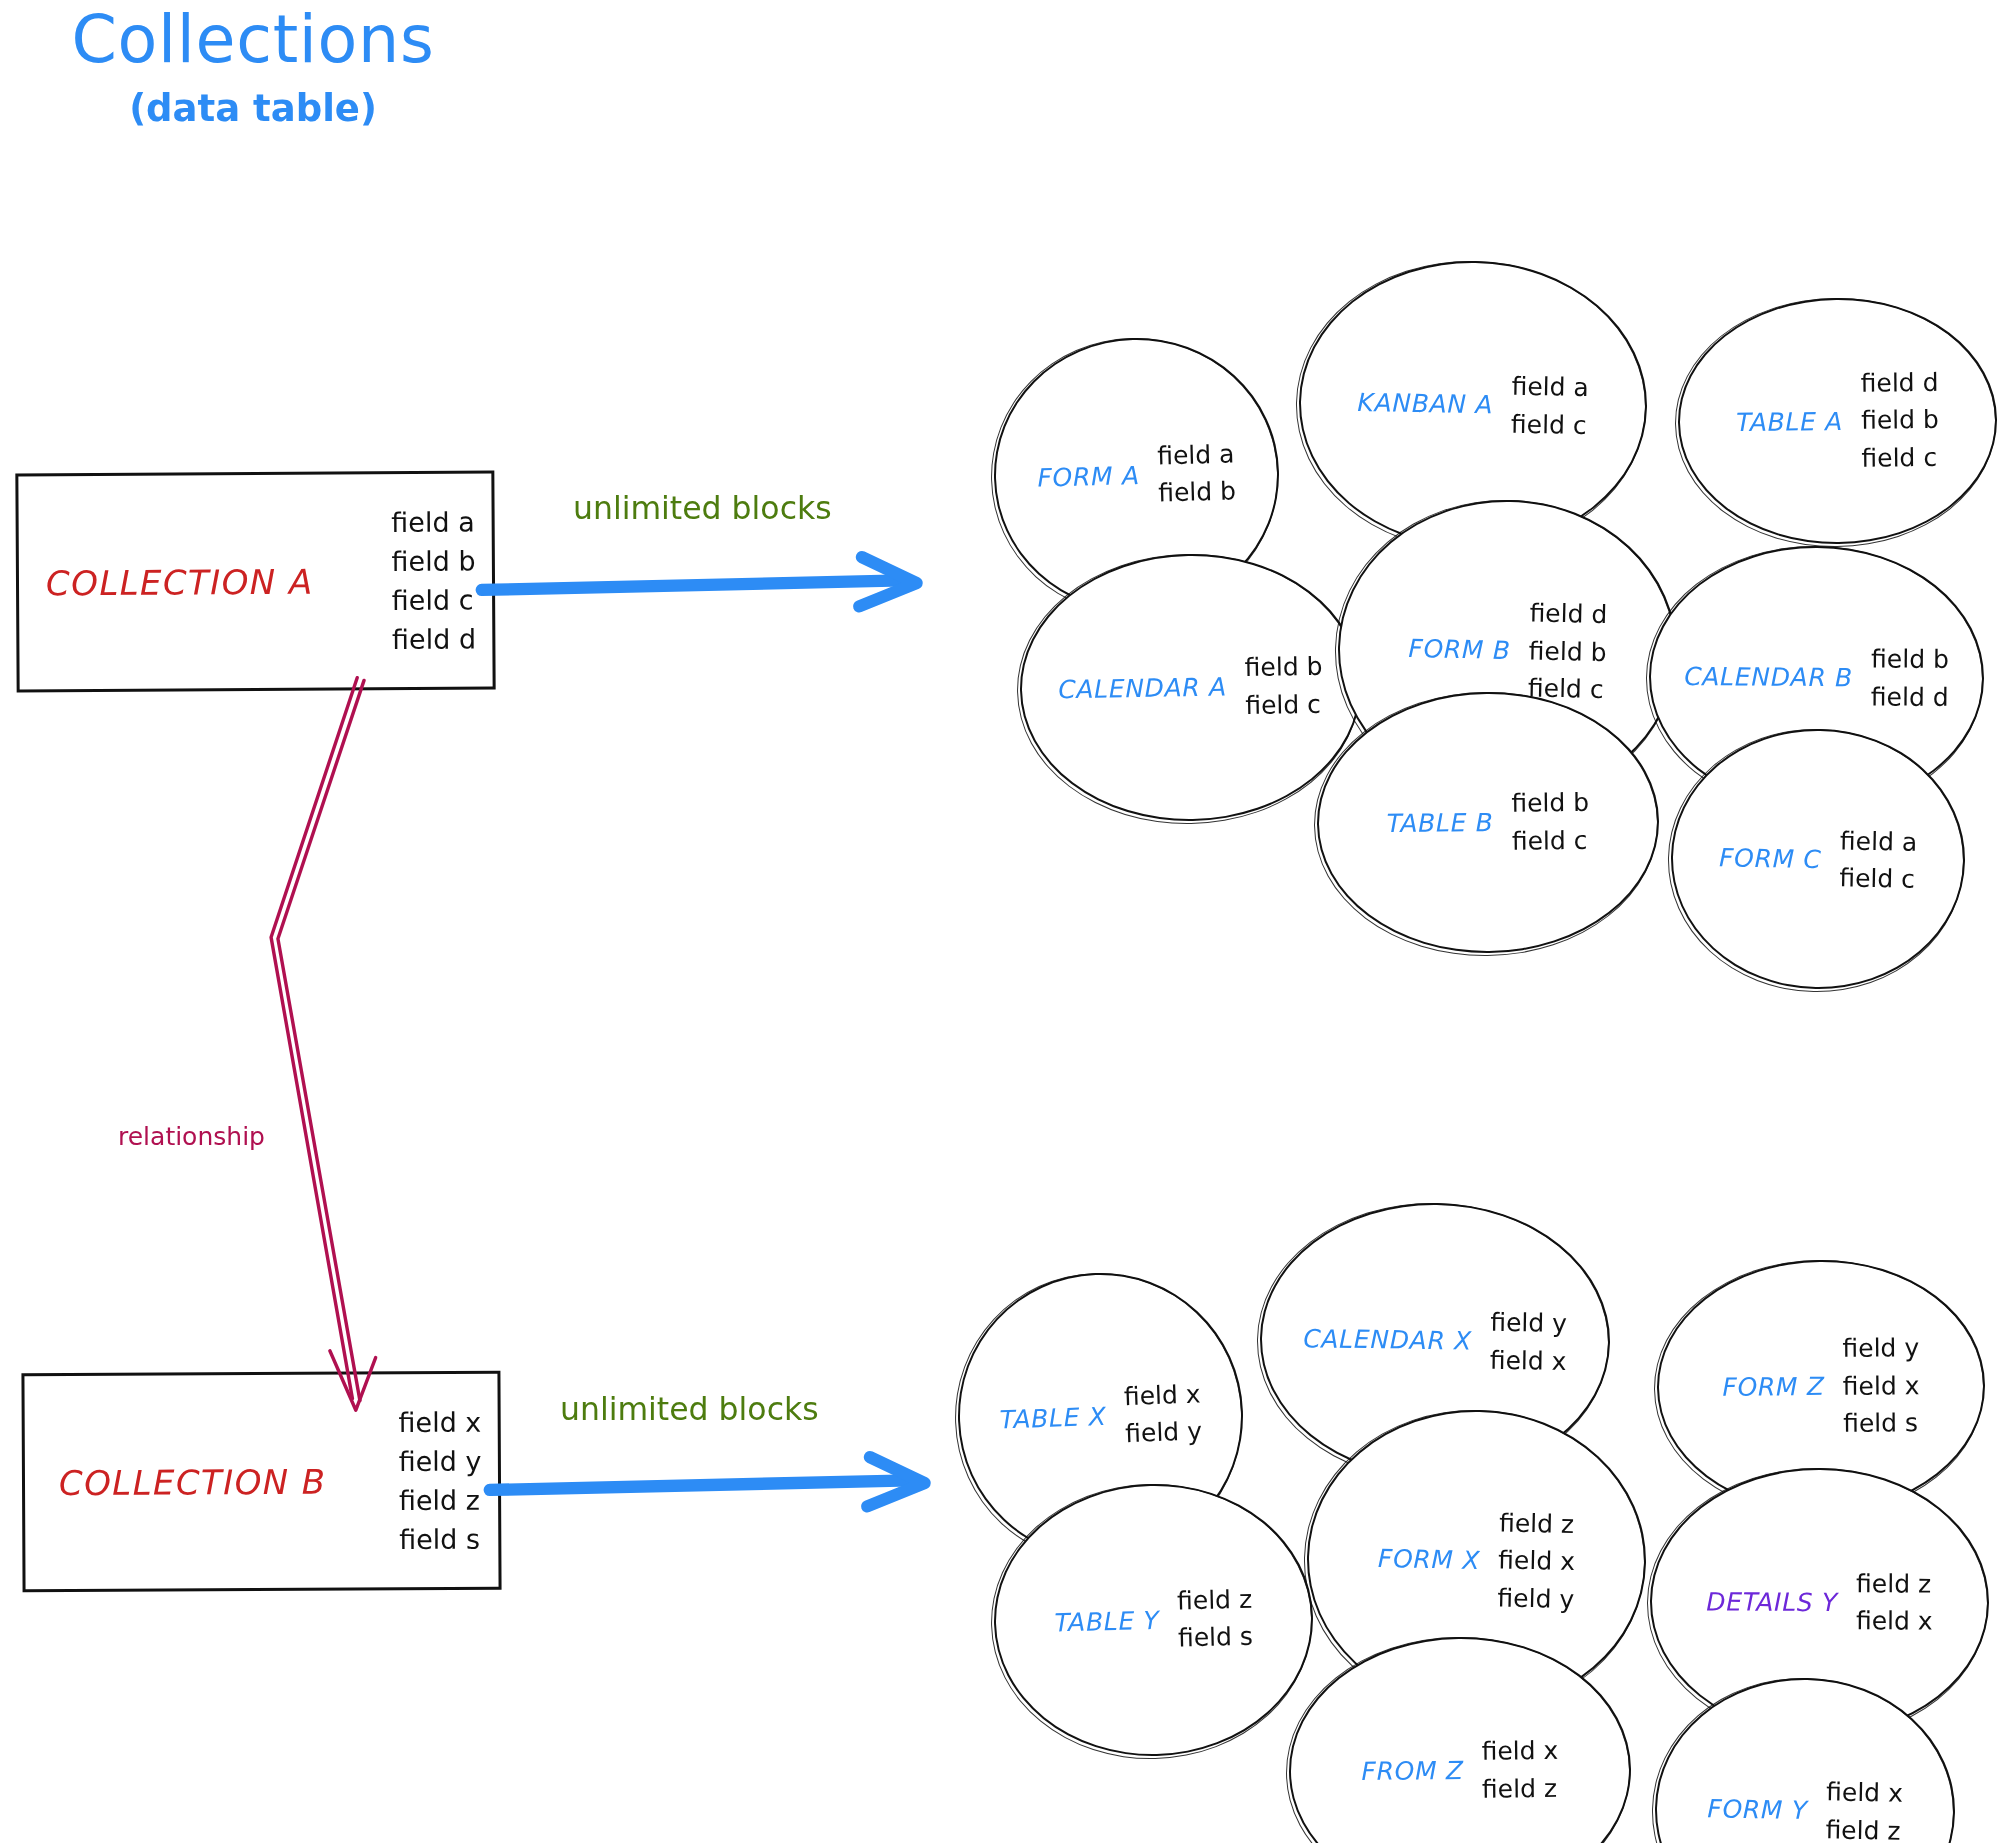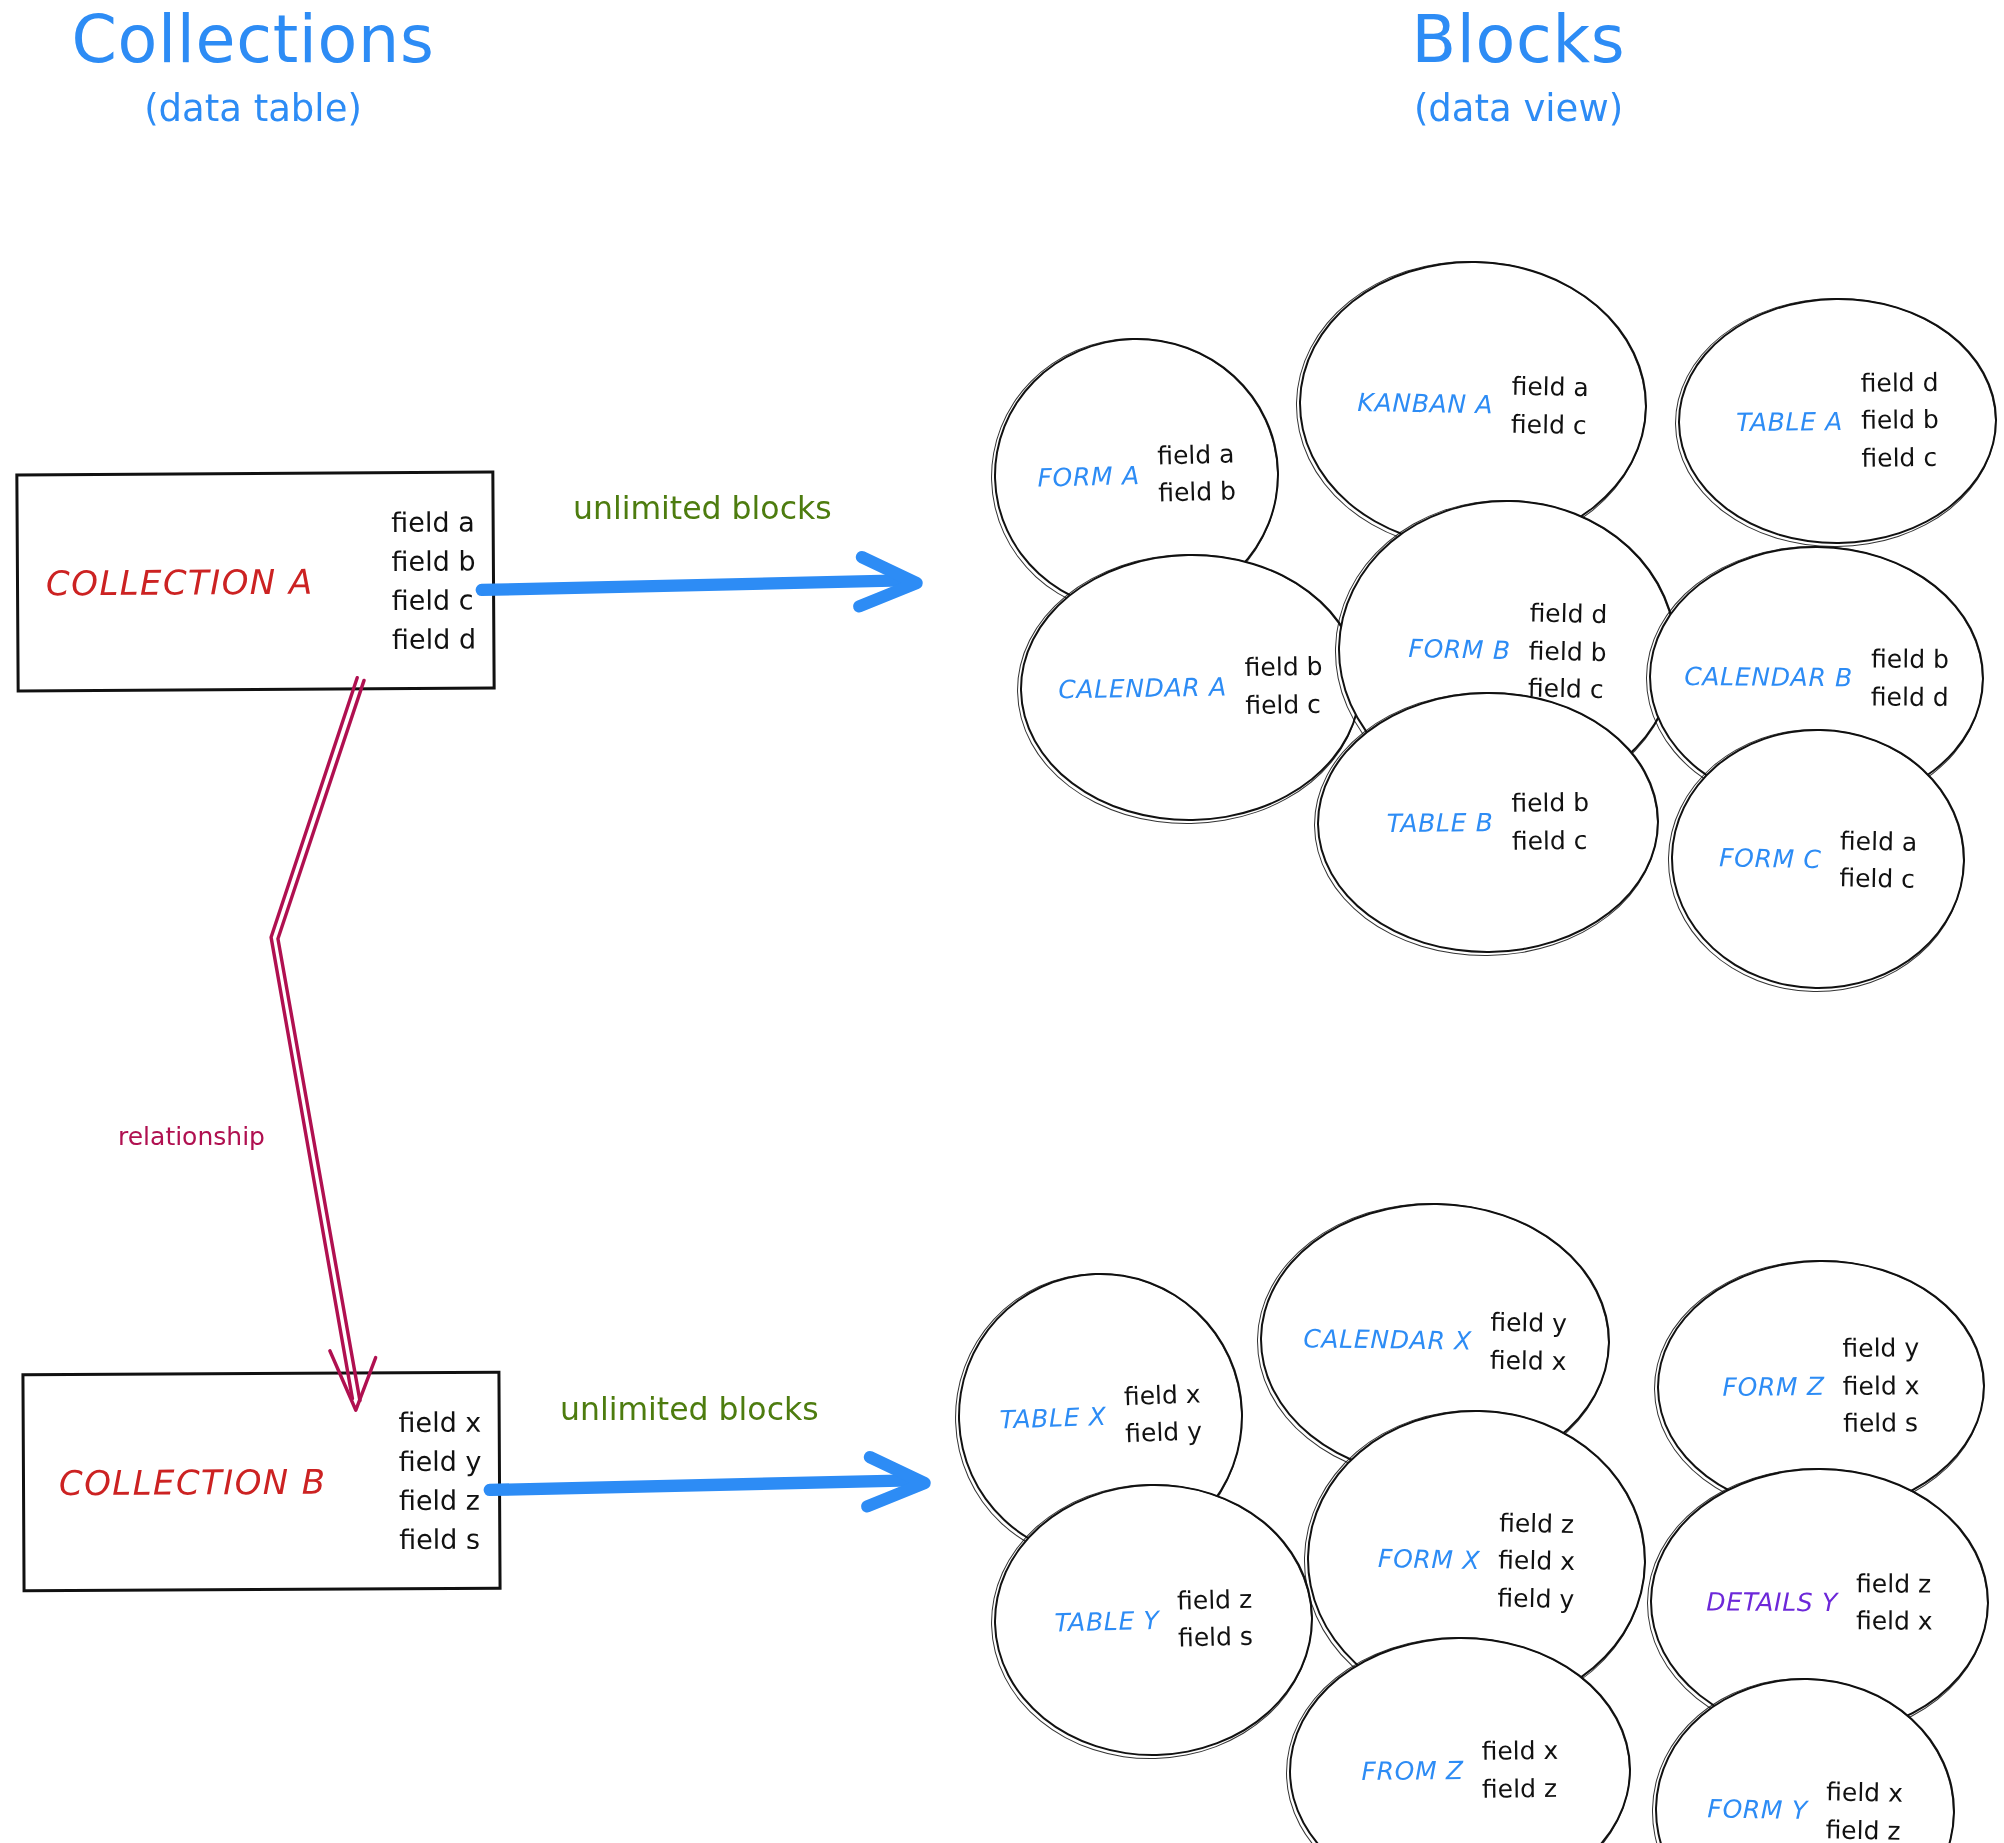--- a/index.html
+++ b/index.html
@@ -30,21 +30,21 @@
   }
   .heading .h-main {
     display: block;
     font-size: 65px;
     font-weight: 400;
     letter-spacing: 0.7px;
   }
   .heading .h-sub {
     display: block;
     font-size: 37px;
-    font-weight: 400;
+    font-weight: 700;
     margin-top: 9.6px;
   }
 
   
   .collection-box {
     position: absolute;
     border: 3.4px solid #111111;
     background: #ffffff;
     box-sizing: border-box;
   }
@@ -152,24 +152,20 @@
 </head>
 <body>
 
 <div id="canvas">
 
   <div class="heading" style="left:41px; top:3.4px; width:424px;">
     <span class="h-main">Collections</span>
     <span class="h-sub">(data table)</span>
   </div>
 
-  <div class="heading" style="left:1327px; top:3.4px; width:383px;">
-    <span class="h-main">Blocks</span>
-    <span class="h-sub">(data view)</span>
-  </div>
 
   <div class="collection-box" style="left:16.4px; top:472px; width:479px; height:219px; transform:rotate(-0.35deg);">
     <div class="col-name" style="left:27px; top:50%;">COLLECTION A</div>
     <div class="col-fields">
       <div class="fld">field a</div>
       <div class="fld">field b</div>
       <div class="fld">field c</div>
       <div class="fld">field d</div>
     </div>
   </div>

